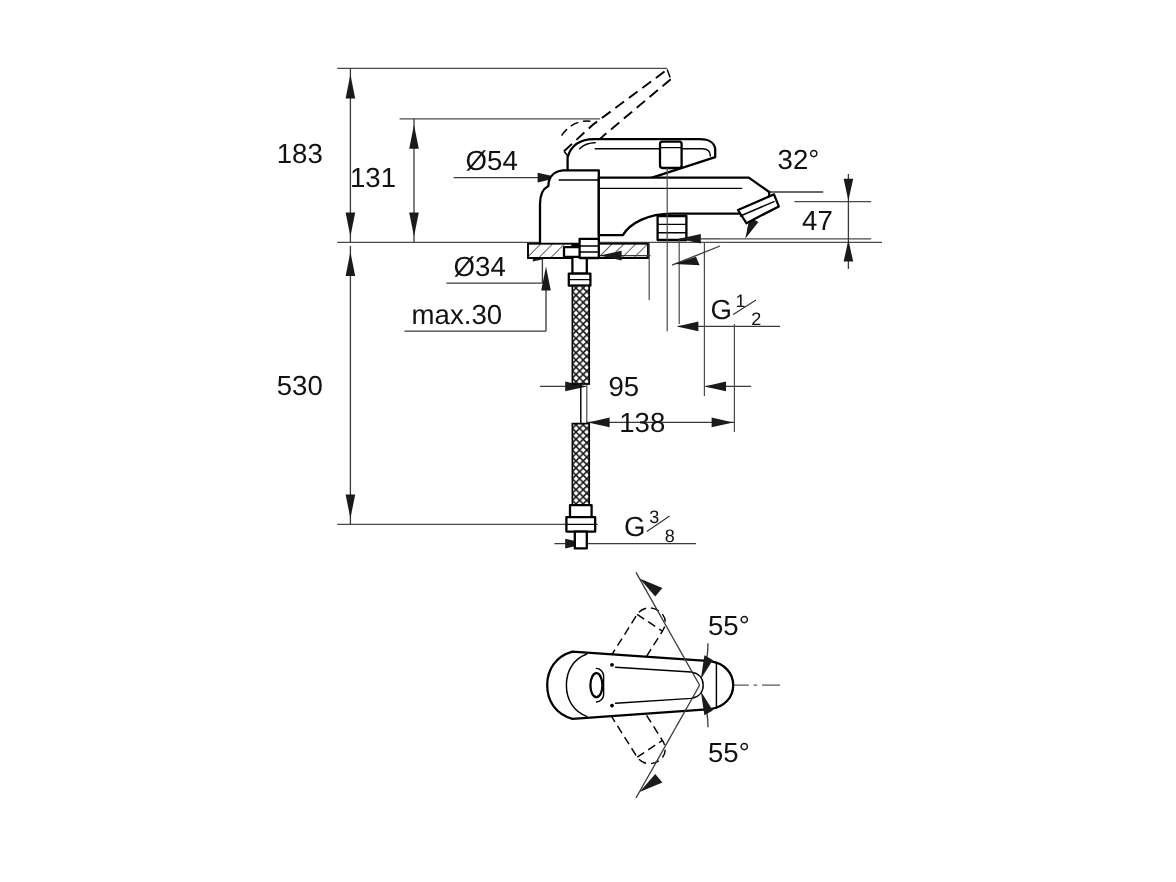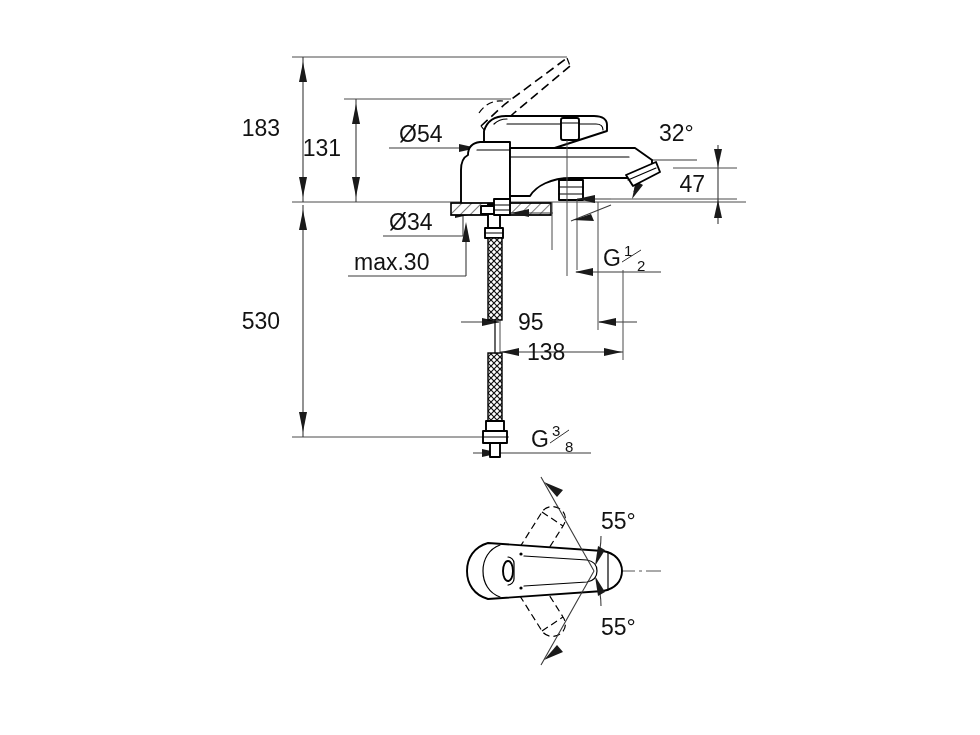--- a/index.html
+++ b/index.html
@@ -13,21 +13,20 @@
     height: 735px;
     font-family: "Liberation Sans", sans-serif;
     position: relative;
     overflow: hidden;
   }
   #drawing-root {
     position: absolute;
     left: 0; top: 0;
     width: 872px;
     height: 735px;
-    padding-left: 11px;
   }
   svg#tech-drawing {
     display: block;
     width: 980px;
     height: 735px;
     background: #ffffff;
   }
   .dim-text {
     font-family: "Liberation Sans", sans-serif;
     font-size: 23px;

